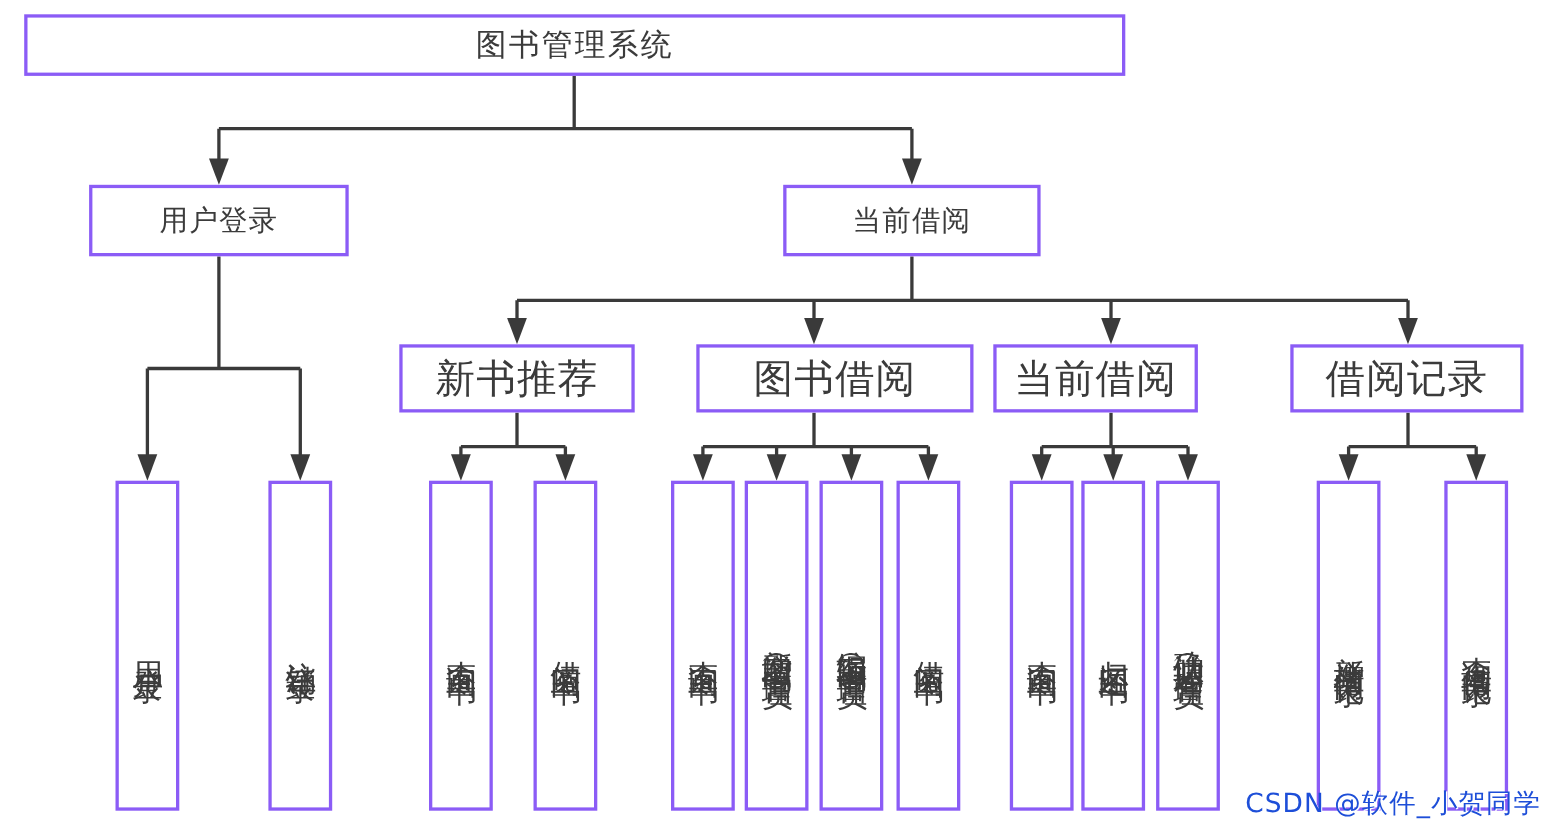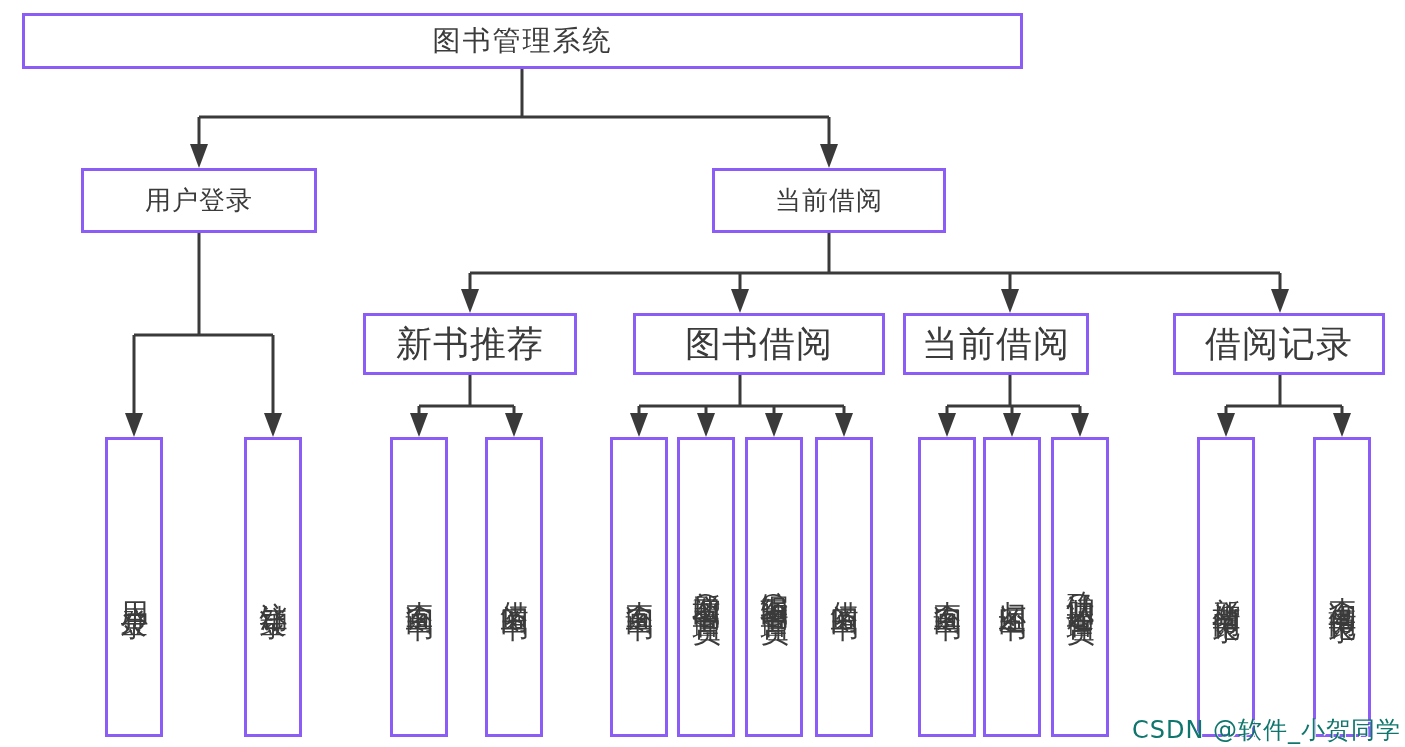--- a/index.html
+++ b/index.html
@@ -28,21 +28,21 @@
     text-orientation:mixed;
     font-size:28px;
     letter-spacing:4px;
     color:#3b3b3b;
     white-space:nowrap;
   }
   #watermark{
     position:absolute;
     right:4px;top:714px;
     font-size:24px;
-    color:#0f766e;
+    color:#1d4ed8;
     letter-spacing:1px;
     z-index:5;
     text-shadow:1px 1px 0 #ffffff;
   }
 </style>
 </head>
 <body>
 
 <div id="canvas">
 

